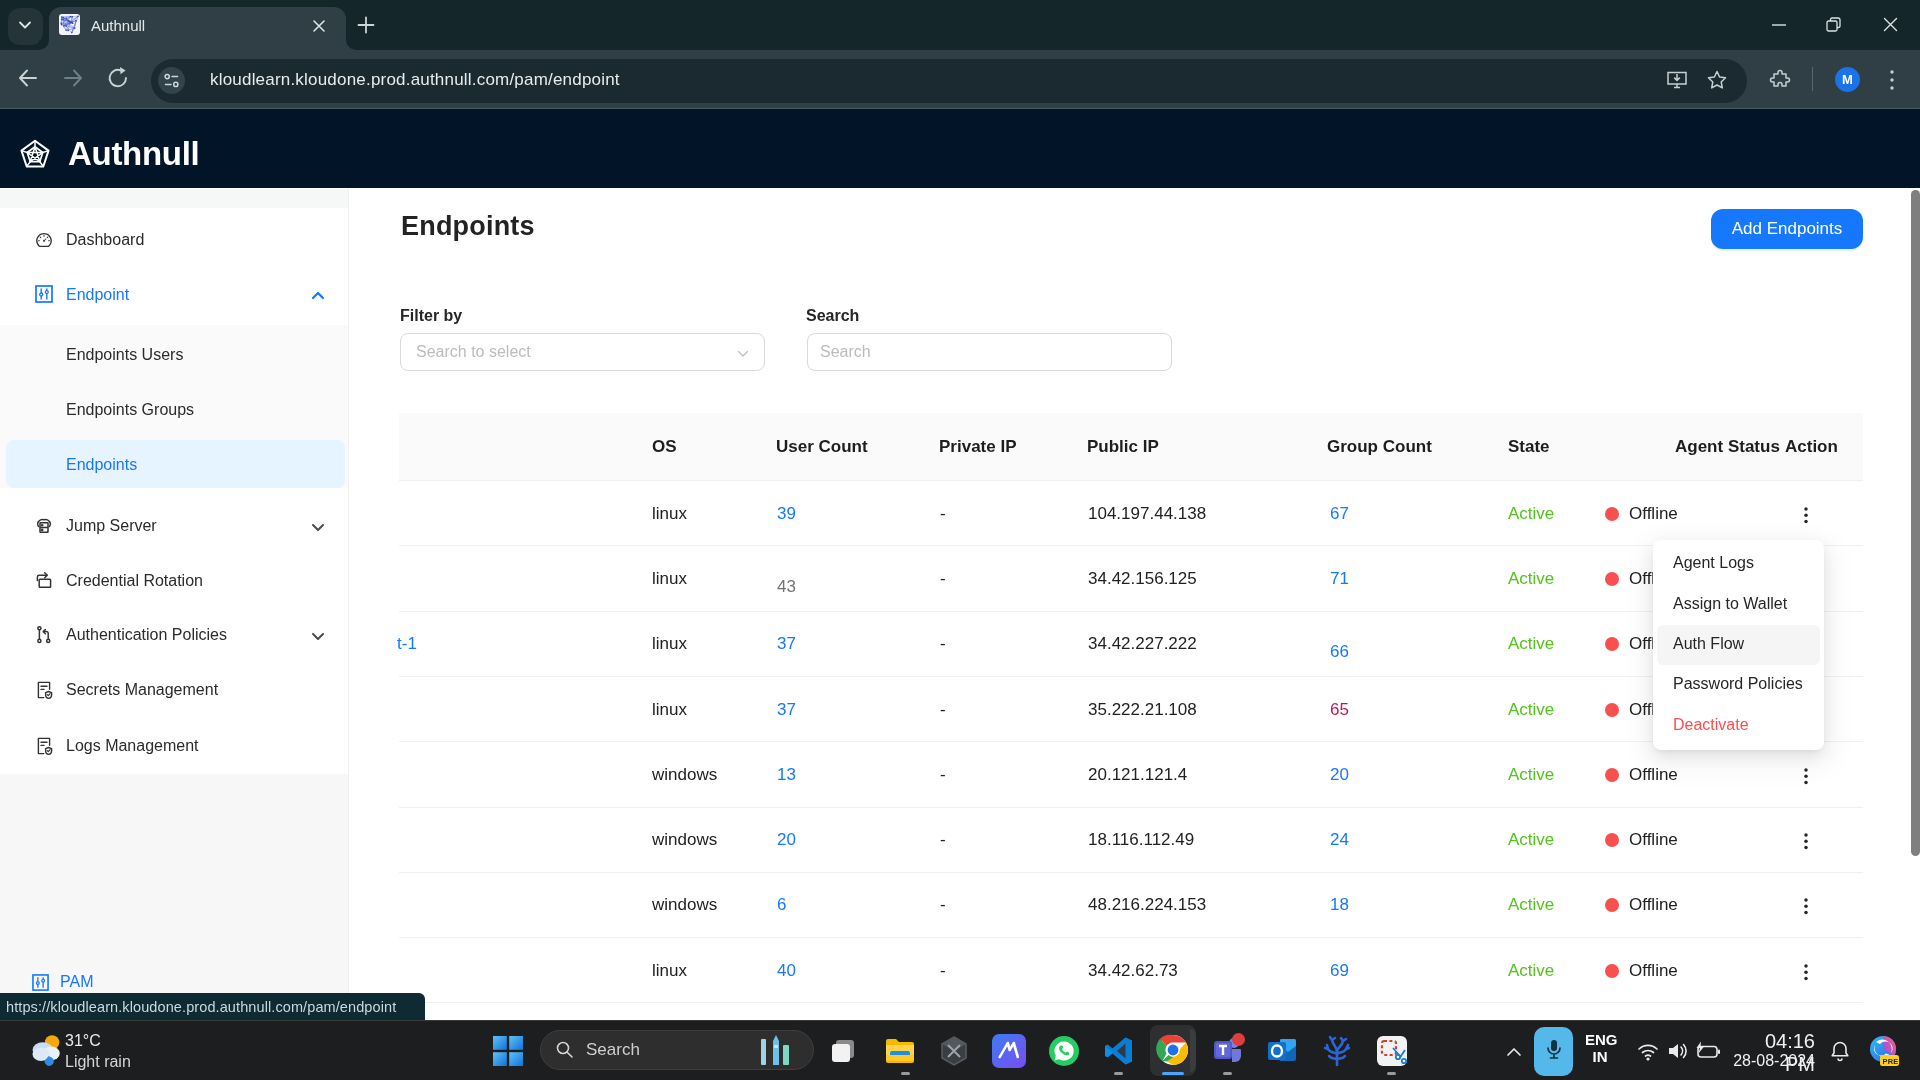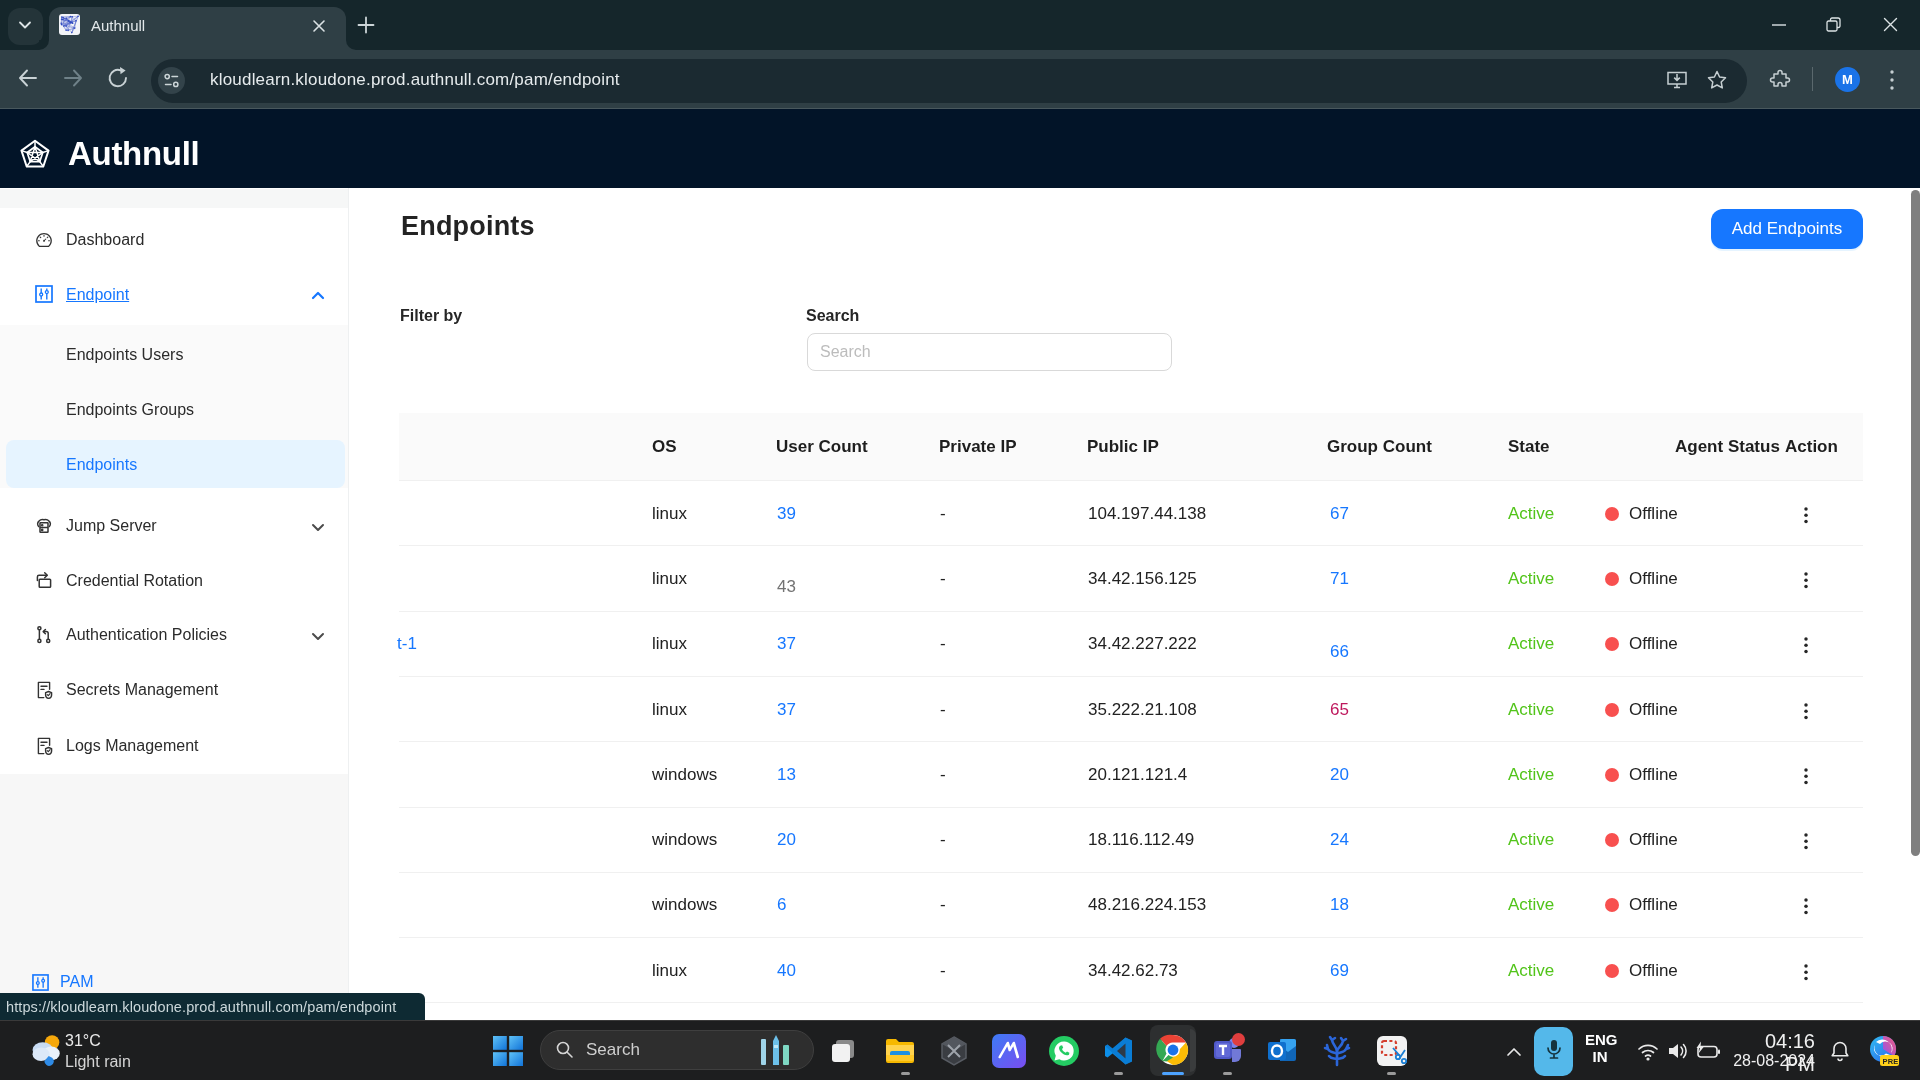--- a/index.html
+++ b/index.html
@@ -161,21 +161,21 @@
   <div class="abs" style="left:35px;top:97px;width:18px;height:18px;">
     <svg width="18" height="18" viewBox="0 0 18 18">
         <g stroke="#1677ff" fill="none">
       <rect x="1" y="1" width="16" height="16" stroke-width="1.7"></rect>
       <path d="M6.2 3.5 V8 M6.2 11 V14.5 M11.8 3.5 V5.6 M11.8 8.6 V14.5" stroke-width="1.4"></path>
       <circle cx="6.2" cy="9.5" r="1.5" stroke-width="1.3"></circle>
       <circle cx="11.8" cy="7.1" r="1.5" stroke-width="1.3"></circle>
     </g>
       </svg>
   </div>
-  <div class="abs" style="left:66px;top:98px;color:#1677ff;text-decoration:underline;">Endpoint</div>
+  <div class="abs" style="left:66px;top:98px;color:#1677ff;">Endpoint</div>
   <svg width="14" height="14" viewBox="0 0 14 14" style="position:absolute;left:311px;top:101px;">
       <path d="M2 9 L7 4 L12 9" stroke="#1677ff" stroke-width="2.2" fill="none" stroke-linecap="round" stroke-linejoin="round"></path>
     </svg>
 
   <div class="abs" style="left:66px;top:158px;">Endpoints Users</div>
   <div class="abs" style="left:66px;top:213px;">Endpoints Groups</div>
   <div class="abs" style="left:6px;top:252px;width:339px;height:48px;background:#e6f4ff;border-radius:8px;"></div>
   <div class="abs" style="left:66px;top:268px;color:#1677ff;">Endpoints</div>
 
   <div class="abs" style="left:34px;top:328px;width:20px;height:20px;">
@@ -257,20 +257,26 @@
       </svg>
   </div>
   <div class="abs" style="left:60px;top:785px;color:#1677ff;font-size:16px;">PAM</div>
 </div>
 
 <div class="abs" id="main" style="left:350px;top:188px;width:1570px;height:832px;background:#fff;color:#1e1e1e;">
   <div class="abs" style="left:51px;top:23px;font-size:27px;font-weight:bold;letter-spacing:0.2px;color:#232323;">Endpoints</div>
   <div class="abs" style="left:1361px;top:21px;width:152px;height:40px;background:#1677ff;border-radius:12px;color:#fff;font-size:17px;text-align:center;line-height:40px;box-shadow:0 2px 0 rgba(5,145,255,0.1);">Add Endpoints</div>
 
   <div class="abs" style="left:50px;top:119px;font-size:16px;font-weight:bold;color:#262626;">Filter by</div>
+  <div class="abs" style="left:50px;top:145px;width:365px;height:38px;border:1px solid #d9d9d9;border-radius:8px;background:#fff;">
+    <div class="abs" style="left:15px;top:9px;font-size:16px;color:#bcbcbc;">Search to select</div>
+    <svg width="12" height="12" viewBox="0 0 12 12" style="position:absolute;left:336px;top:14px;">
+        <path d="M1.5 3.5 L6 8 L10.5 3.5" stroke="#bfbfbf" stroke-width="1.4" fill="none" stroke-linecap="round" stroke-linejoin="round"></path>
+      </svg>
+  </div>
   <div class="abs" style="left:456px;top:119px;font-size:16px;font-weight:bold;color:#262626;">Search</div>
   <div class="abs" style="left:457px;top:145px;width:365px;height:38px;border:1px solid #d9d9d9;border-radius:8px;background:#fff;">
     <div class="abs" style="left:12px;top:9px;font-size:16px;color:#bcbcbc;">Search</div>
   </div>
 
   <div class="abs" id="table" style="left:49px;top:225px;width:1464px;height:590px;font-size:17px;">
     <div class="abs" style="left:0;top:0;width:1464px;height:68px;background:#fafafa;border-bottom:1px solid #f0f0f0;"></div>
     <div class="abs thead" style="left:253px;top:24px;font-weight:600;">OS</div>
     <div class="abs thead" style="left:377px;top:24px;font-weight:600;">User Count</div>
     <div class="abs thead" style="left:540px;top:24px;font-weight:600;">Private IP</div>
@@ -406,20 +412,28 @@
     <svg width="6" height="20" viewBox="0 0 6 20" style="position:absolute;left:1404px;top:550.7px;">
           <g fill="#262626">
             <circle cx="3" cy="2" r="1.75"></circle>
             <circle cx="3" cy="8.3" r="1.75"></circle>
             <circle cx="3" cy="14.6" r="1.75"></circle>
           </g>
         </svg>
     </div>
   </div>
 
+  <div class="abs" id="menu" style="left:1303px;top:352px;width:171px;height:210px;background:#fff;border-radius:8px;box-shadow:0 6px 16px 0 rgba(0,0,0,0.08),0 3px 6px -4px rgba(0,0,0,0.12),0 9px 28px 8px rgba(0,0,0,0.05);font-size:16px;color:#262626;">
+    <div class="abs" style="left:20px;top:14px;">Agent Logs</div>
+    <div class="abs" style="left:20px;top:55px;">Assign to Wallet</div>
+    <div class="abs" style="left:4px;top:85px;width:163px;height:40px;background:#f5f5f5;border-radius:6px;"></div>
+    <div class="abs" style="left:20px;top:95px;">Auth Flow</div>
+    <div class="abs" style="left:20px;top:135px;">Password Policies</div>
+    <div class="abs" style="left:20px;top:176px;color:#ff4d4f;">Deactivate</div>
+  </div>
 </div>
 
 <div class="abs" style="left:1911px;top:190px;width:9px;height:666px;background:#7f7f7f;border-radius:4.5px;"></div>
 
 <div class="abs" style="left:0;top:993px;width:425px;height:28px;background:#0e2a33;border-radius:0 6px 0 0;color:#ccd8db;font-size:14.5px;line-height:28px;padding-left:6px;letter-spacing:0.1px;">https://kloudlearn.kloudone.prod.authnull.com/pam/endpoint</div>
 
 <div class="abs" id="taskbar" style="left:0;top:1020px;width:1920px;height:60px;background:#1d1e1f;border-top:1px solid #3a3a3a;">
 
   <svg width="34" height="36" viewBox="0 0 40 40" style="position:absolute;left:30px;top:11px;">
     <circle cx="26" cy="11" r="8.5" fill="#f6a80b"></circle>

